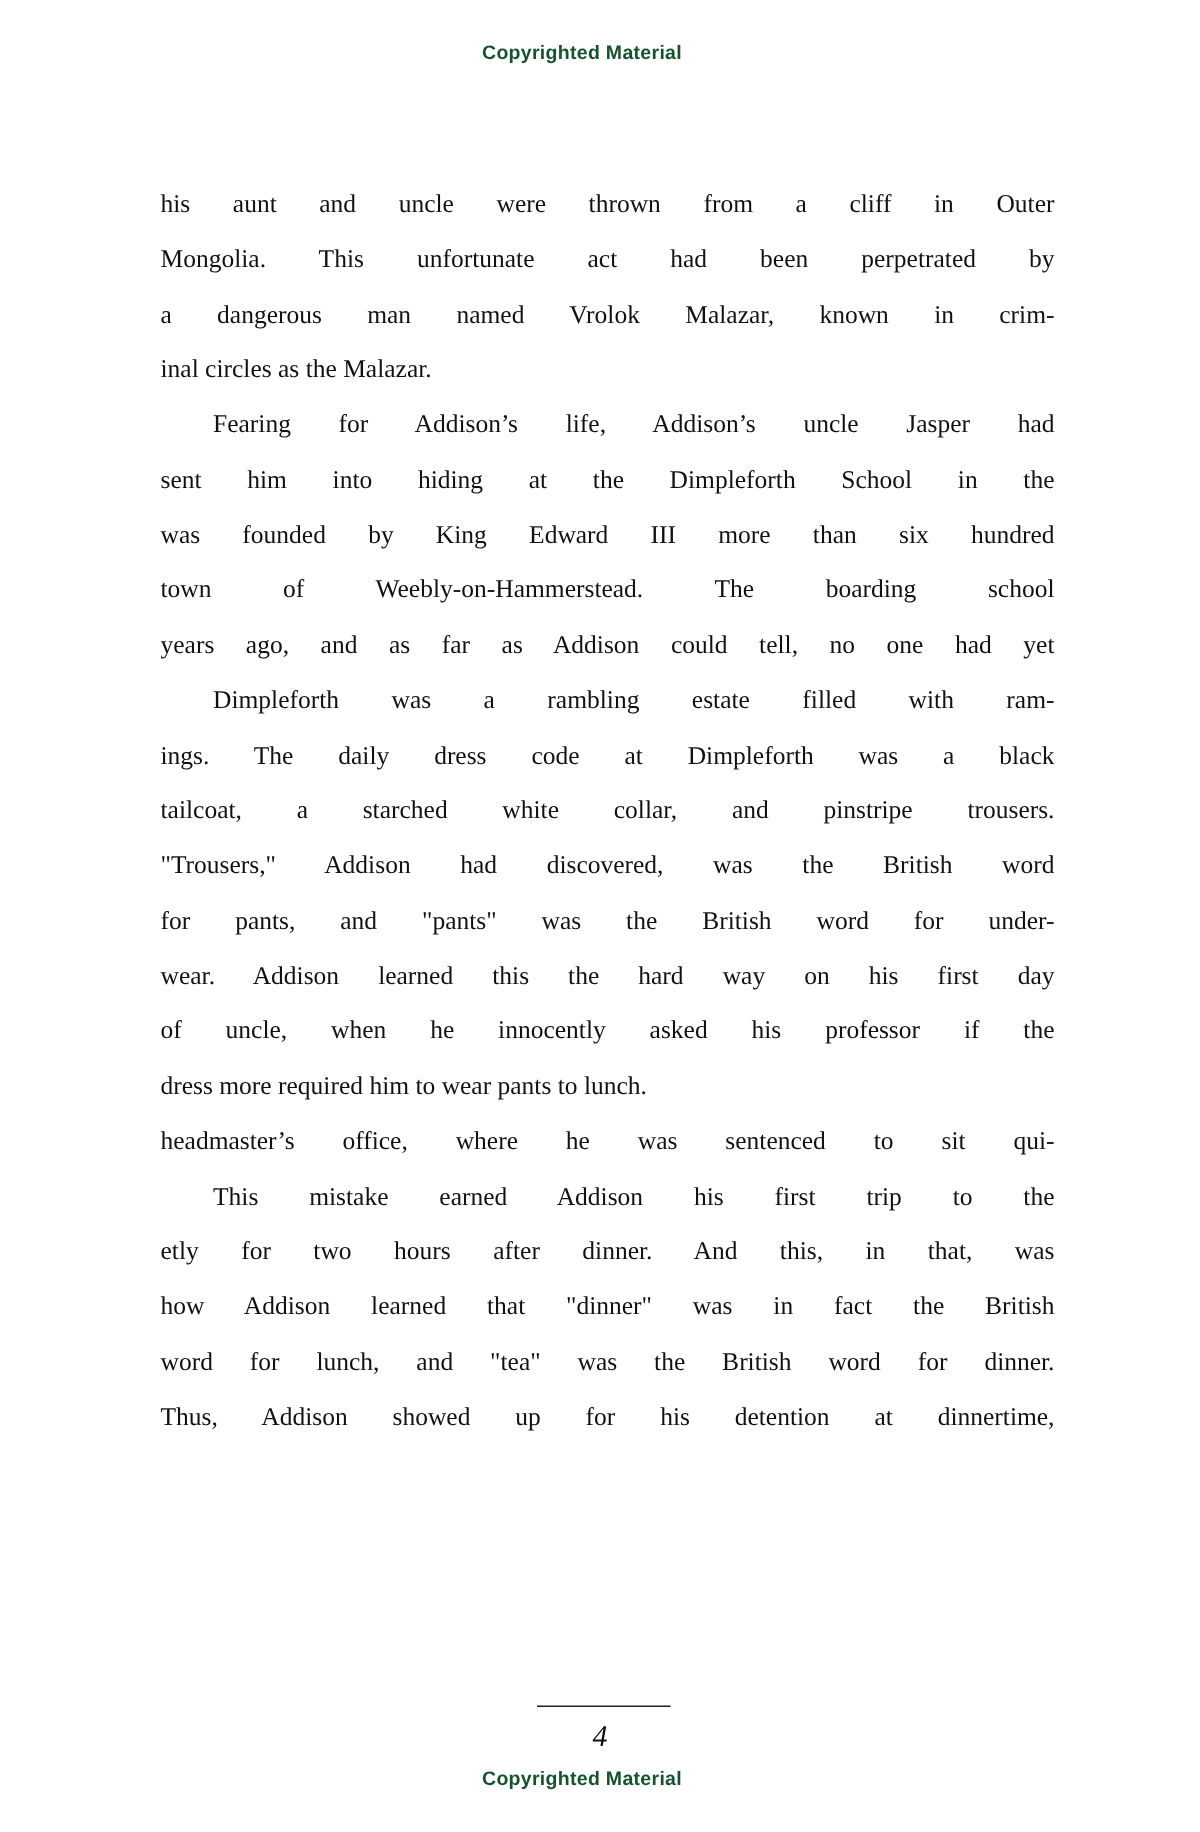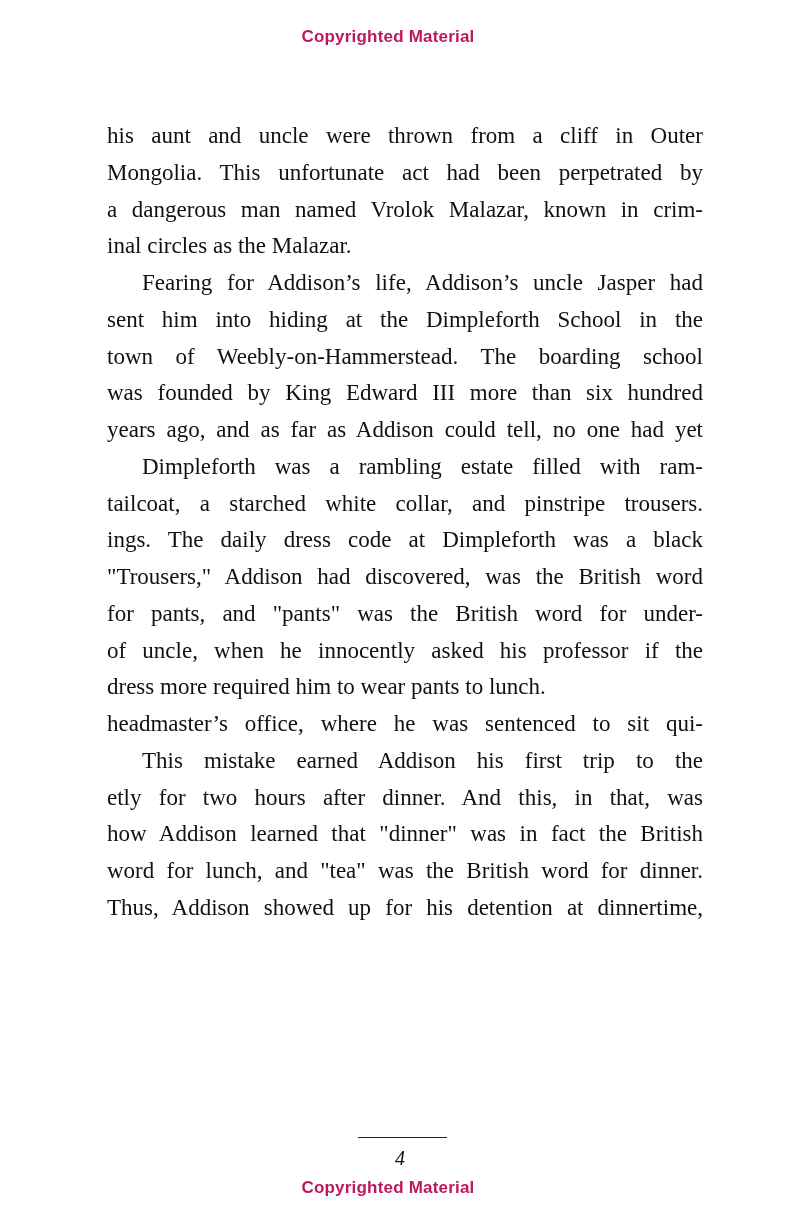--- a/index.html
+++ b/index.html
@@ -13,33 +13,33 @@
       position: relative;
       overflow: hidden;
     }
     .watermark {
       position: absolute;
       left: 0;
       width: 776px;
       text-align: center;
       font-family: "Liberation Sans", sans-serif;
       font-weight: bold;
-      font-size: 17px;
-      color: #be185d;
+      font-size: 13px;
+      color: #14532d;
       letter-spacing: 0.2px;
     }
     .wm-top { top: 27px; }
     .wm-bottom { top: 1178px; }
     .text-block {
       position: absolute;
       left: 107px;
       top: 118px;
       width: 596px;
       font-family: "Liberation Serif", "DejaVu Serif", serif;
-      font-size: 23px;
+      font-size: 17px;
       color: #111111;
     }
     .line {
       display: block;
       height: 36.75px;
       line-height: 36.75px;
       white-space: nowrap;
       text-align: justify;
       text-align-last: justify;
     }
@@ -79,31 +79,32 @@
   <div>
     <span class="line">his aunt and uncle were thrown from a cliff in Outer</span>
     <span class="line">Mongolia. This unfortunate act had been perpetrated by</span>
     <span class="line">a dangerous man named Vrolok Malazar, known in crim-</span>
     <span class="line last">inal circles as the Malazar.</span>
   </div>
 
   <div>
     <span class="line indent">Fearing for Addison’s life, Addison’s uncle Jasper had</span>
     <span class="line">sent him into hiding at the Dimpleforth School in the</span>
+    <span class="line">was founded by King Edward III more than six hundred</span>
     <span class="line">town of Weebly-on-Hammerstead. The boarding school</span>
-    <span class="line">was founded by King Edward III more than six hundred</span>
     <span class="line">years ago, and as far as Addison could tell, no one had yet</span>
   </div>
 
   <div>
     <span class="line indent">Dimpleforth was a rambling estate filled with ram-</span>
+    <span class="line">ings. The daily dress code at Dimpleforth was a black</span>
     <span class="line">tailcoat, a starched white collar, and pinstripe trousers.</span>
-    <span class="line">ings. The daily dress code at Dimpleforth was a black</span>
     <span class="line">"Trousers," Addison had discovered, was the British word</span>
     <span class="line">for pants, and "pants" was the British word for under-</span>
+    <span class="line">wear. Addison learned this the hard way on his first day</span>
     <span class="line">of uncle, when he innocently asked his professor if the</span>
     <span class="line last">dress more required him to wear pants to lunch.</span>
   </div>
 
   <div>
     <span class="line">headmaster’s office, where he was sentenced to sit qui-</span>
     <span class="line indent">This mistake earned Addison his first trip to the</span>
     <span class="line">etly for two hours after dinner. And this, in that, was</span>
     <span class="line">how Addison learned that "dinner" was in fact the British</span>
     <span class="line">word for lunch, and "tea" was the British word for dinner.</span>

